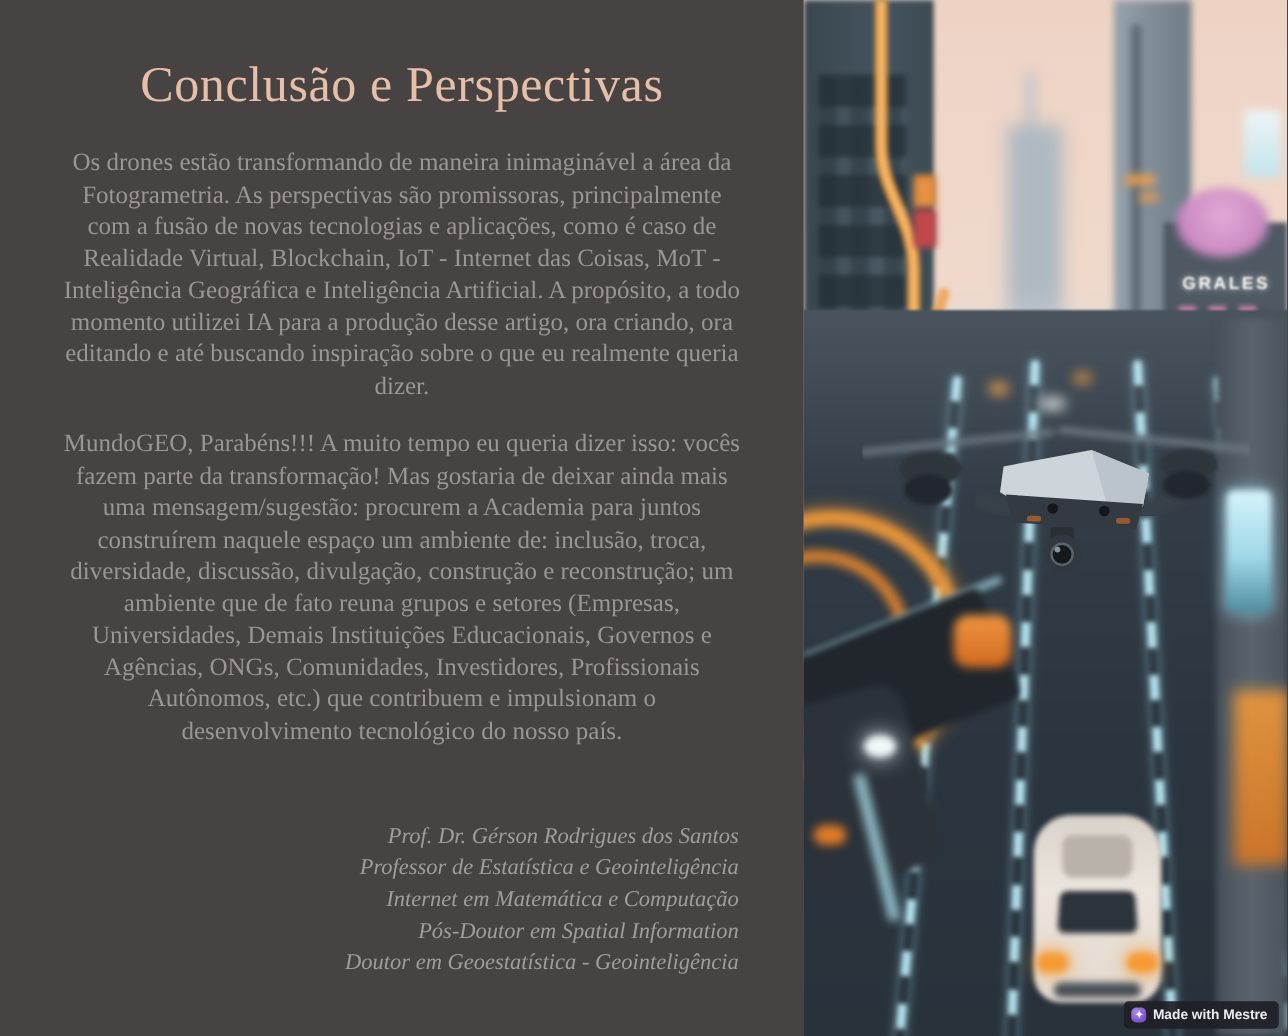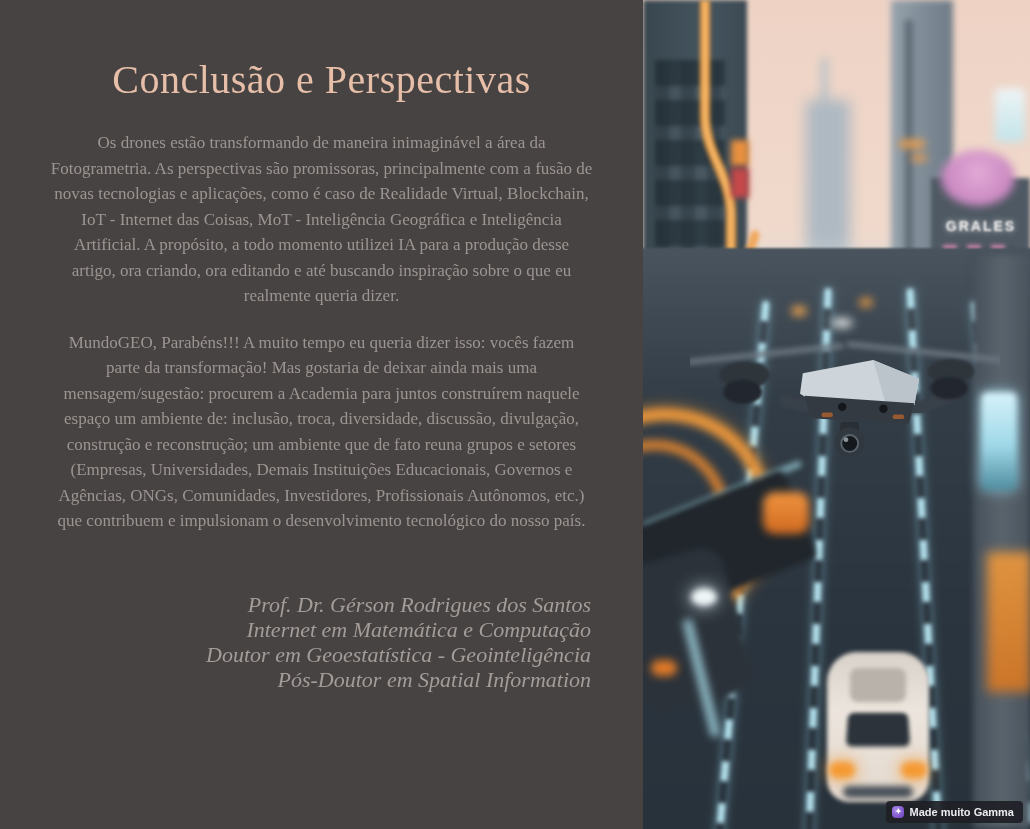--- a/index.html
+++ b/index.html
@@ -1,24 +1,24 @@
 <!DOCTYPE html>
 <html><head>
 <meta charset="utf-8">
 <style>
   html,body{margin:0;padding:0;background:#222;}
   .slide{position:relative;width:1030px;height:829px;overflow:hidden;background:#474342;
          font-family:"Liberation Serif","DejaVu Serif",serif;}
   
   .left-panel{position:absolute;left:0;top:0;width:643px;height:829px;background:#474342;
               box-sizing:border-box;padding:44px 50px 0 50px;}
-  .title{margin:12px 0 27px 0;text-align:center;font-size:40px;font-weight:400;
+  .title{margin:0 0 27px 0;text-align:center;font-size:40px;font-weight:400;
          color:#e7bfa9;letter-spacing:.5px;}
-  .para{margin:0 0 21px 0;text-align:center;font-size:17px;line-height:25.5px;color:#9c9592;}
-  .signature{margin-top:58px;text-align:right;font-style:italic;font-size:22px;
+  .para{margin:0 0 21px 0;text-align:center;font-size:20px;line-height:25.5px;color:#9c9592;}
+  .signature{margin-top:58px;text-align:right;font-style:italic;font-size:18px;
              line-height:25.3px;color:#a39c99;padding-right:2px;}
   
   .right-panel{position:absolute;left:643px;top:0;width:387px;height:829px;overflow:hidden;
                background:linear-gradient(180deg,#eed3c5 0%,#f0d9cc 30%,#e9d3c8 45%,#cfc4bd 60%,#8e959a 75%,#5c666e 100%);}
   .abs{position:absolute;}
   
   .spire{left:178px;top:58px;width:7px;height:70px;background:#b9c2c9;filter:blur(5px);}
   .tower-mid{left:163px;top:100px;width:44px;height:330px;background:#aeb9c2;filter:blur(7px);}
   .block-a{left:112px;top:330px;width:72px;height:170px;background:#9fb0ba;filter:blur(7px);}
   .block-b{left:226px;top:295px;width:42px;height:210px;background:#a7b3bd;filter:blur(7px);}
@@ -119,23 +119,24 @@
 <body>
 
 <div class="slide">
 
   <div class="left-panel">
     <h1 class="title">Conclusão e Perspectivas</h1>
     <p class="para">Os drones estão transformando de maneira inimaginável a área da Fotogrametria. As perspectivas são promissoras, principalmente com a fusão de novas tecnologias e aplicações, como é caso de Realidade Virtual, Blockchain, IoT - Internet das Coisas, MoT - Inteligência Geográfica e Inteligência Artificial. A propósito, a todo momento utilizei IA para a produção desse artigo, ora criando, ora editando e até buscando inspiração sobre o que eu realmente queria dizer.</p>
     <p class="para">MundoGEO, Parabéns!!! A muito tempo eu queria dizer isso: vocês fazem parte da transformação! Mas gostaria de deixar ainda mais uma mensagem/sugestão: procurem a Academia para juntos construírem naquele espaço um ambiente de: inclusão, troca, diversidade, discussão, divulgação, construção e reconstrução; um ambiente que de fato reuna grupos e setores (Empresas, Universidades, Demais Instituições Educacionais, Governos e Agências, ONGs, Comunidades, Investidores, Profissionais Autônomos, etc.) que contribuem e impulsionam o desenvolvimento tecnológico do nosso país.</p>
     <div class="signature">
       <div>Prof. Dr. Gérson Rodrigues dos Santos</div>
+      <div>Professor de Estatística e Geointeligência</div>
       <div>Internet em Matemática e Computação</div>
+      <div>Pós-Doutor em Spatial Information</div>
       <div>Doutor em Geoestatística - Geointeligência</div>
-      <div>Pós-Doutor em Spatial Information</div>
     </div>
   </div>
 
   <div class="right-panel">
 
     <div class="abs spire"></div>
     <div class="abs tower-mid"></div>
     <div class="abs block-a"></div>
     <div class="abs block-b"></div>
     <div class="abs horizon-glow"></div>
@@ -231,16 +232,16 @@
       <rect x="206" y="90" width="12" height="5" rx="2" fill="#b0622c" opacity="0.8"></rect>
 
       <rect x="150" y="98" width="20" height="12" rx="3" fill="#2a2f35"></rect>
       <circle cx="160" cy="120" r="16" fill="#32383f"></circle>
       <circle cx="160" cy="121" r="9" fill="#15191d" stroke="#5a646d" stroke-width="2"></circle>
       <circle cx="156" cy="117" r="2.5" fill="#8a949c"></circle>
     </svg>
 
     <div class="abs badge">
       <span class="gamma-icon">✦</span>
-      <span>Made muito Gamma</span>
+      <span>Made with Mestre</span>
     </div>
   </div>
 </div>
 
 </body></html>

